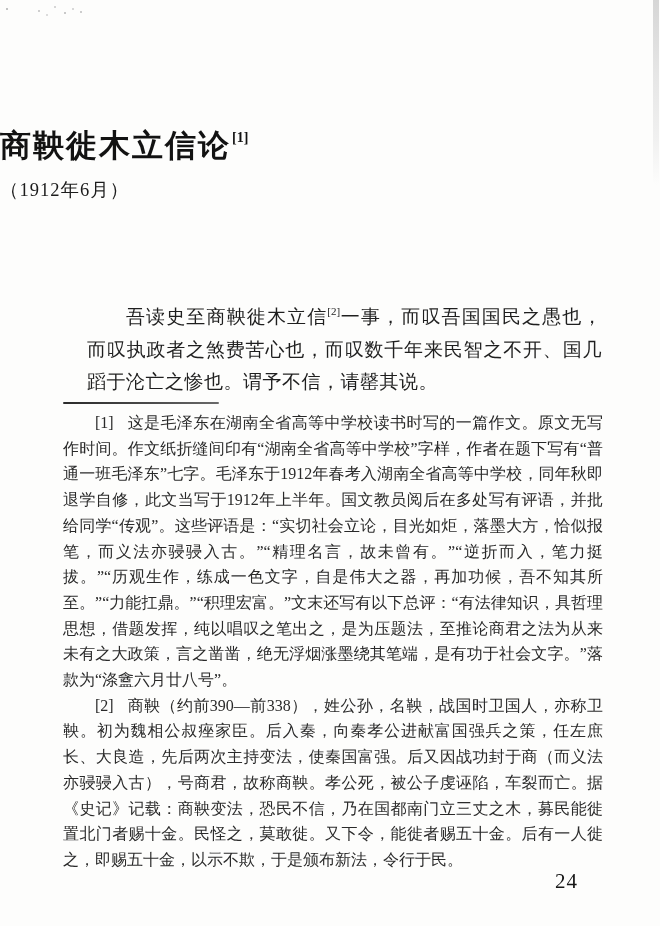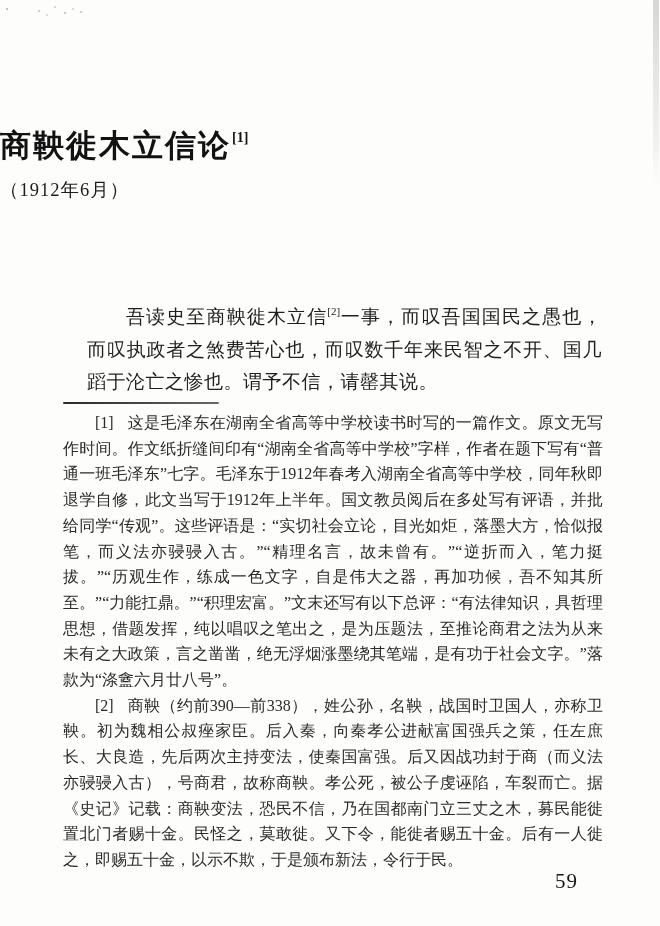--- a/index.html
+++ b/index.html
@@ -122,15 +122,15 @@
 
   <p class="body-text"><span>吾读史至商鞅徙木立信</span><sup class="sup-ref2">[2]</sup><span>一事，而叹吾国国民之愚也，而叹执政者之煞费苦心也，而叹数千年来民智之不开、国几蹈于沦亡之惨也。谓予不信，请罄其说。</span></p>
 
   <div class="footnote-rule"></div>
 
   <div class="footnotes">
     <p class="footnote"><span class="fn-marker">[1]</span><span>这是毛泽东在湖南全省高等中学校读书时写的一篇作文。原文无写作时间。作文纸折缝间印有“湖南全省高等中学校”字样，作者在题下写有“普通一班毛泽东”七字。毛泽东于1912年春考入湖南全省高等中学校，同年秋即退学自修，此文当写于1912年上半年。国文教员阅后在多处写有评语，并批给同学“传观”。这些评语是：“实切社会立论，目光如炬，落墨大方，恰似报笔，而义法亦骎骎入古。”“精理名言，故未曾有。”“逆折而入，笔力挺拔。”“历观生作，练成一色文字，自是伟大之器，再加功候，吾不知其所至。”“力能扛鼎。”“积理宏富。”文末还写有以下总评：“有法律知识，具哲理思想，借题发挥，纯以唱叹之笔出之，是为压题法，至推论商君之法为从来未有之大政策，言之凿凿，绝无浮烟涨墨绕其笔端，是有功于社会文字。”落款为“涤盦六月廿八号”。</span></p>
     <p class="footnote"><span class="fn-marker">[2]</span><span>商鞅（约前390—前338），姓公孙，名鞅，战国时卫国人，亦称卫鞅。初为魏相公叔痤家臣。后入秦，向秦孝公进献富国强兵之策，任左庶长、大良造，先后两次主持变法，使秦国富强。后又因战功封于商（而义法亦骎骎入古），号商君，故称商鞅。孝公死，被公子虔诬陷，车裂而亡。据《史记》记载：商鞅变法，恐民不信，乃在国都南门立三丈之木，募民能徙置北门者赐十金。民怪之，莫敢徙。又下令，能徙者赐五十金。后有一人徙之，即赐五十金，以示不欺，于是颁布新法，令行于民。</span></p>
   </div>
 
-  <div class="page-number">59</div>
+  <div class="page-number">24</div>
 
 </div>
 
 </body></html>

